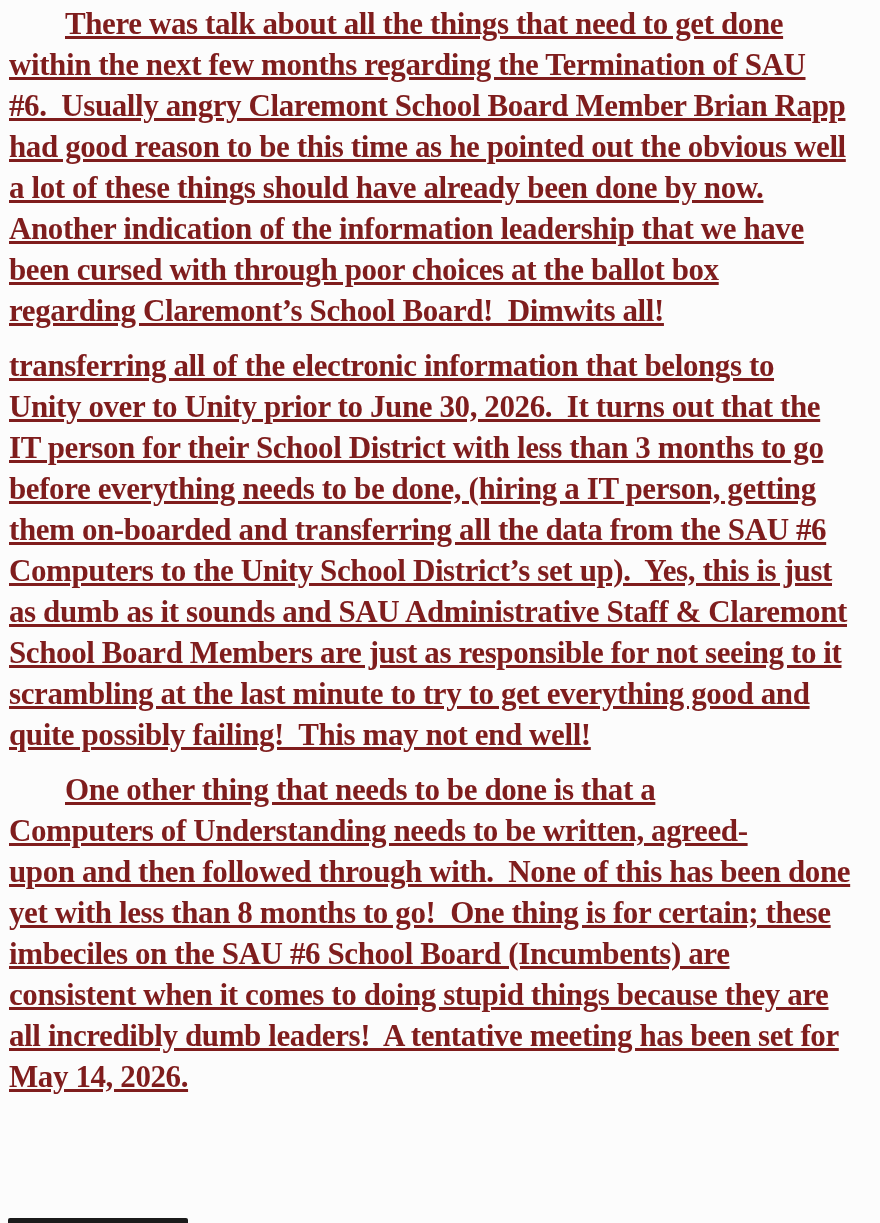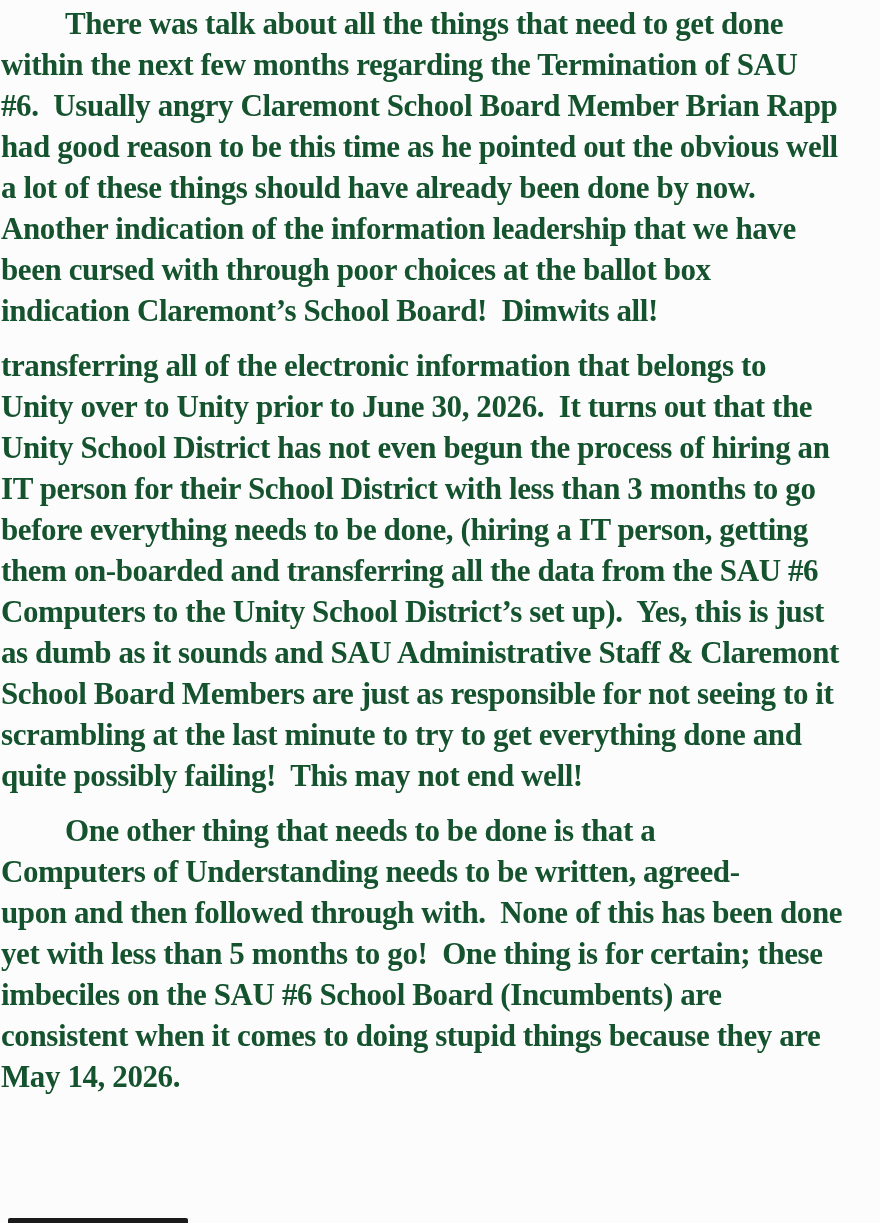--- a/index.html
+++ b/index.html
@@ -30,68 +30,68 @@
     overflow: hidden;
   }
   .paragraph {
     margin: 0 0 14px 0;
   }
   .paragraph:last-child {
     margin-bottom: 15px;
   }
   .line {
     white-space: pre;        
-    padding-left: 1px;
+    padding-left: 9px;
     text-rendering: optimizeLegibility;
   }
   .line.first {
     padding-left: 65px;      
   }
   
   .cutoff-artifact {
     position: absolute;
     left: 8px;
     bottom: 0;
     width: 180px;
     height: 5px;
     background: #1b1b1b;
     border-radius: 2px 2px 0 0;
   }
 </style>
 </head>
 <body style="background: rgb(252, 252, 252);">
 
-<main class="page" style="color: #14532d;">
+<main class="page" style="color: #7f1d1d; text-decoration: underline;">
 
 <div class="paragraph">
       <div class="line first">There was talk about all the things that need to get done</div>
       <div class="line">within the next few months regarding the Termination of SAU</div>
       <div class="line">#6.  Usually angry Claremont School Board Member Brian Rapp</div>
       <div class="line">had good reason to be this time as he pointed out the obvious well</div>
       <div class="line">a lot of these things should have already been done by now.</div>
       <div class="line">Another indication of the information leadership that we have</div>
       <div class="line">been cursed with through poor choices at the ballot box</div>
-      <div class="line">indication Claremont’s School Board!  Dimwits all!</div>
+      <div class="line">regarding Claremont’s School Board!  Dimwits all!</div>
     </div>
     <div class="paragraph">
       <div class="line">transferring all of the electronic information that belongs to</div>
       <div class="line">Unity over to Unity prior to June 30, 2026.  It turns out that the</div>
-      <div class="line">Unity School District has not even begun the process of hiring an</div>
       <div class="line">IT person for their School District with less than 3 months to go</div>
       <div class="line">before everything needs to be done, (hiring a IT person, getting</div>
       <div class="line">them on-boarded and transferring all the data from the SAU #6</div>
       <div class="line">Computers to the Unity School District’s set up).  Yes, this is just</div>
       <div class="line">as dumb as it sounds and SAU Administrative Staff &amp; Claremont</div>
       <div class="line">School Board Members are just as responsible for not seeing to it</div>
-      <div class="line">scrambling at the last minute to try to get everything done and</div>
+      <div class="line">scrambling at the last minute to try to get everything good and</div>
       <div class="line">quite possibly failing!  This may not end well!</div>
     </div>
     <div class="paragraph">
       <div class="line first">One other thing that needs to be done is that a</div>
       <div class="line">Computers of Understanding needs to be written, agreed-</div>
       <div class="line">upon and then followed through with.  None of this has been done</div>
-      <div class="line">yet with less than 5 months to go!  One thing is for certain; these</div>
+      <div class="line">yet with less than 8 months to go!  One thing is for certain; these</div>
       <div class="line">imbeciles on the SAU #6 School Board (Incumbents) are</div>
       <div class="line">consistent when it comes to doing stupid things because they are</div>
+      <div class="line">all incredibly dumb leaders!  A tentative meeting has been set for</div>
       <div class="line">May 14, 2026.</div>
     </div>
   </main>
 <div class="cutoff-artifact" style="background: rgb(27, 27, 27);"></div>
 
 </body></html>

